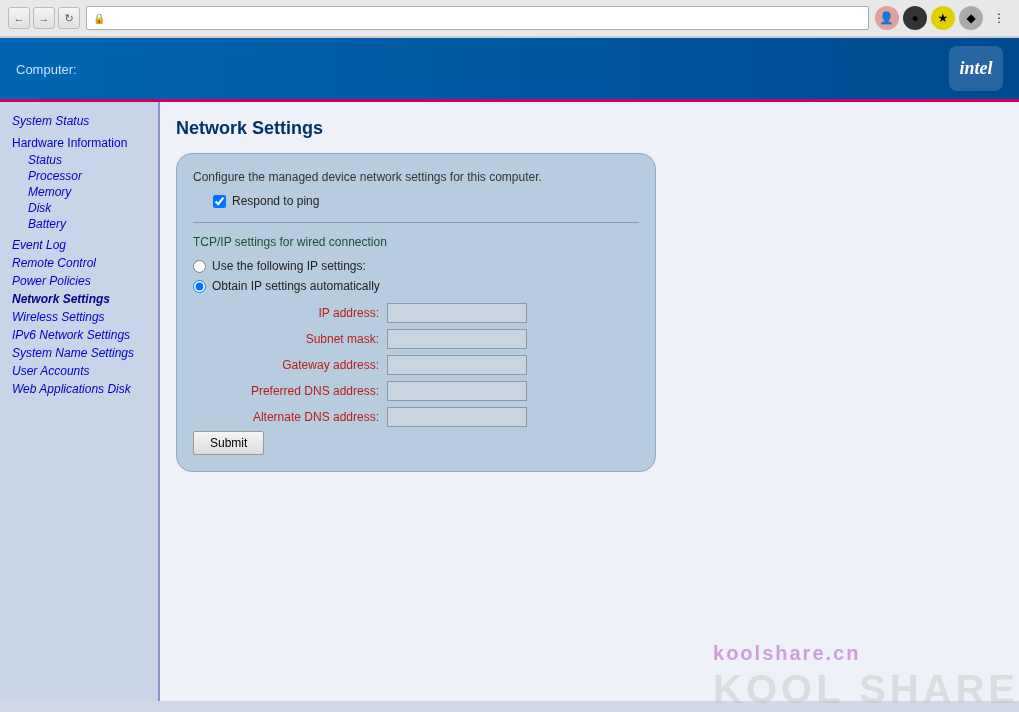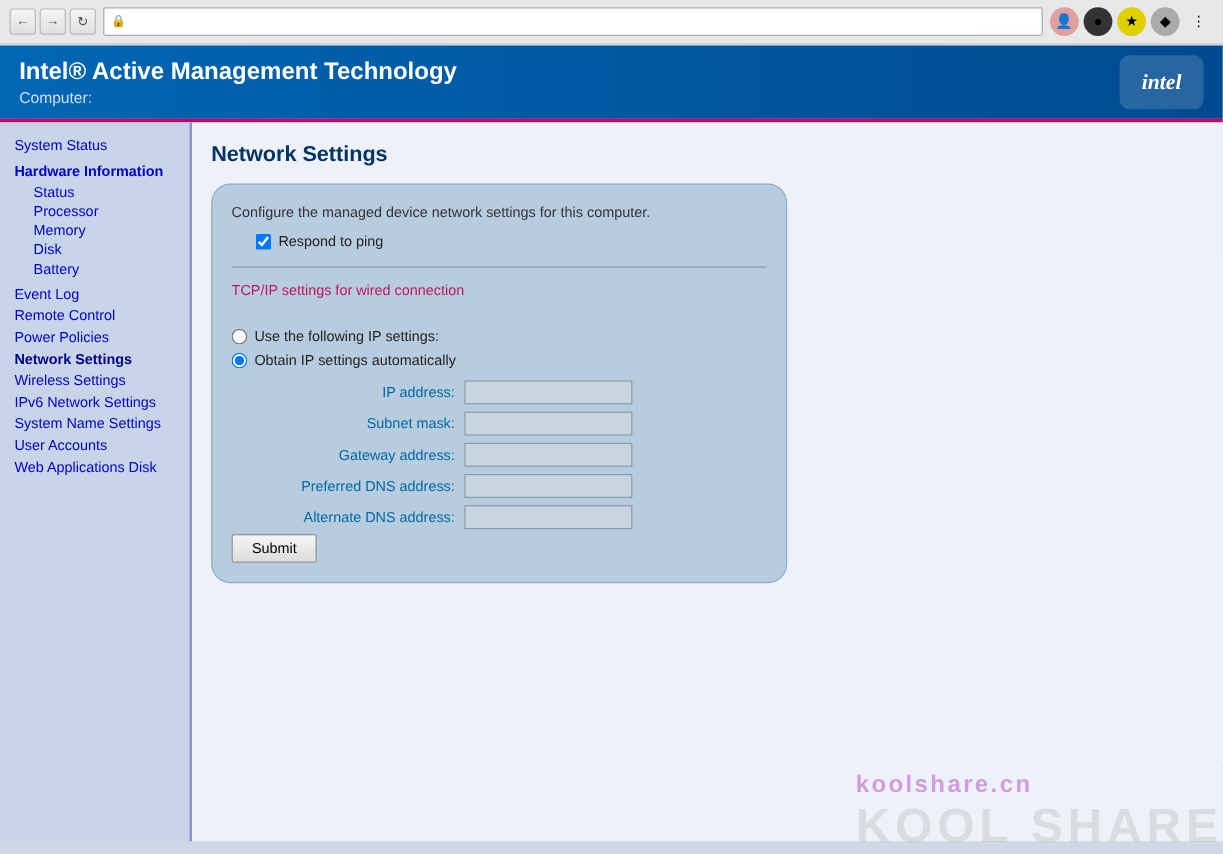--- a/index.html
+++ b/index.html
@@ -13,32 +13,32 @@
     .address-bar { flex: 1; display: flex; align-items: center; background: white; border: 1px solid #aaa; border-radius: 2px; padding: 2px 6px; height: 24px; }
     .address-bar .lock-icon { color: #666; font-size: 10px; margin-right: 4px; }
     .address-text { font-size: 13px; color: #333; flex: 1; }
     .browser-icons { display: flex; gap: 4px; }
     .browser-icon { width: 24px; height: 24px; border-radius: 50%; display: flex; align-items: center; justify-content: center; font-size: 12px; cursor: pointer; }
 
     
     .header { background: linear-gradient(to right, #0066b3, #004a8f); padding: 8px 16px; display: flex; align-items: center; justify-content: space-between; border-bottom: 3px solid #cc0066; }
     .header-title h1 { color: white; font-size: 20px; font-weight: bold; }
     .header-title .computer-label { color: #cce0ff; font-size: 13px; margin-top: 2px; }
-    .intel-logo { width: 70px; height: 45px; background: rgba(255,255,255,0.15); border-radius: 8px; display: flex; align-items: center; justify-content: center; }
+    .intel-logo { width: 54px; height: 45px; background: rgba(255,255,255,0.15); border-radius: 8px; display: flex; align-items: center; justify-content: center; }
     .intel-logo span { color: white; font-size: 18px; font-style: italic; font-weight: bold; font-family: serif; }
 
     
     .main-layout { display: flex; height: calc(712px - 43px - 70px); }
 
     
     .sidebar { width: 160px; background: #c8d4e8; padding: 10px 8px; border-right: 2px solid #9090cc; flex-shrink: 0; }
-    .sidebar-item { display: block; color: #0000cc; text-decoration: none; font-size: 12px; padding: 2px 4px; cursor: pointer; }
+    .sidebar-item { display: block; color: #0000cc; text-decoration: none; font-size: 12px; padding: 2px 4px; cursor: pointer; font-style: italic; }
     .sidebar-item.active { font-weight: bold; color: #000088; }
     .sidebar-group { margin-bottom: 4px; }
-    .sidebar-group-title { color: #0000cc; font-size: 12px; padding: 2px 4px; cursor: pointer; font-weight: bold; }
+    .sidebar-group-title { color: #0000cc; font-size: 12px; padding: 2px 4px; cursor: pointer; }
     .sidebar-sub { padding-left: 16px; }
     .sidebar-sub .sidebar-item { padding: 1px 4px; }
 
     
     .content { flex: 1; background: #eef2f8; padding: 16px; overflow-y: auto; }
     .page-title { font-size: 18px; color: #003366; font-weight: bold; margin-bottom: 14px; }
 
     
     .settings-box { background: #b8cce0; border: 1px solid #8aaacc; border-radius: 16px; padding: 16px; max-width: 480px; }
     .settings-box p { font-size: 12px; color: #333; margin-bottom: 10px; }
@@ -46,21 +46,21 @@
     .checkbox-row { display: flex; align-items: center; gap: 6px; margin-bottom: 14px; font-size: 12px; color: #222; margin-left: 20px; }
     .checkbox-row input[type="checkbox"] { margin: 0; }
 
     .divider { border: none; border-top: 1px solid #8899aa; margin-bottom: 12px; }
 
     .radio-group { margin-bottom: 10px; }
     .radio-row { display: flex; align-items: center; gap: 6px; margin-bottom: 6px; font-size: 12px; color: #222; }
     .radio-row input[type="radio"] { margin: 0; }
 
     .field-grid { display: grid; grid-template-columns: 170px 1fr; gap: 6px 8px; align-items: center; margin-top: 8px; margin-left: 16px; }
-    .field-label { font-size: 12px; color: #0369a1; text-align: right; }
+    .field-label { font-size: 12px; color: #b91c1c; text-align: right; }
     .field-input { width: 140px; height: 20px; background: #c8d4e0; border: 1px solid #8899aa; }
 
     .submit-row { margin-top: 4px; }
     .submit-btn { padding: 4px 16px; background: linear-gradient(to bottom, #f5f5f5, #ddd); border: 1px solid #999; font-size: 12px; cursor: pointer; border-radius: 2px; }
 
     
     .watermark { position: fixed; bottom: 0; right: 0; opacity: 0.4; color: #666; font-size: 28px; font-weight: bold; font-family: 'Arial Black', sans-serif; pointer-events: none; z-index: 100; }
   </style>
 </head>
 <body>
@@ -80,21 +80,20 @@
       <div class="browser-icon" style="background:#333;">●</div>
       <div class="browser-icon" style="background:#e0d000;">★</div>
       <div class="browser-icon" style="background:#aaa;">◆</div>
       <div class="browser-icon">⋮</div>
     </div>
   </div>
 </div>
 
 <div class="header">
   <div class="header-title">
-    <h1>Intel® Active Management Technology</h1>
     <div class="computer-label">Computer:</div>
   </div>
   <div class="intel-logo">
     <span>intel</span>
   </div>
 </div>
 
 <div class="main-layout">
 
   <nav class="sidebar">
@@ -128,21 +127,21 @@
     <div class="settings-box">
       <p>Configure the managed device network settings for this computer.</p>
 
       <div class="checkbox-row">
         <input type="checkbox" id="respond-ping" checked="" style="">
         <label for="respond-ping">Respond to ping</label>
       </div>
 
       <hr class="divider">
 
-      <div style="font-size:12px; color:#be185d; margin-bottom:24px;">TCP/IP settings for wired connection</div>
+      <div style="font-size:12px; color:#14532d; margin-bottom:10px;">TCP/IP settings for wired connection</div>
 
       <div class="radio-group">
         <div class="radio-row">
           <input type="radio" name="ip-mode" id="use-following" style="">
           <label for="use-following">Use the following IP settings:</label>
         </div>
         <div class="radio-row">
           <input type="radio" name="ip-mode" id="obtain-ip" checked="" style="">
           <label for="obtain-ip">Obtain IP settings automatically</label>
         </div>

